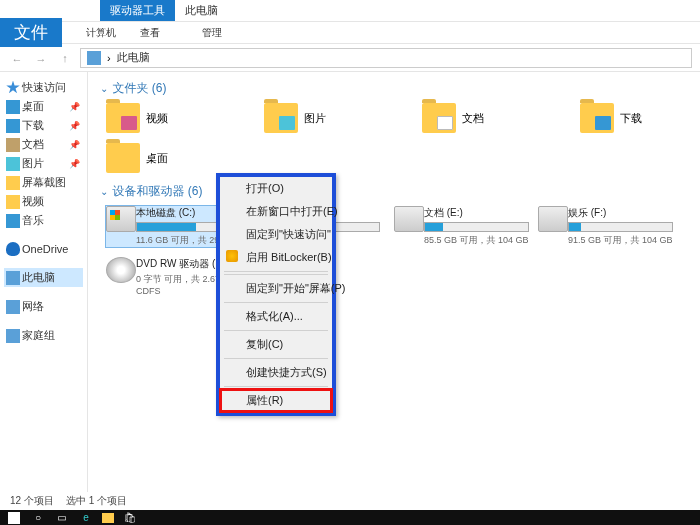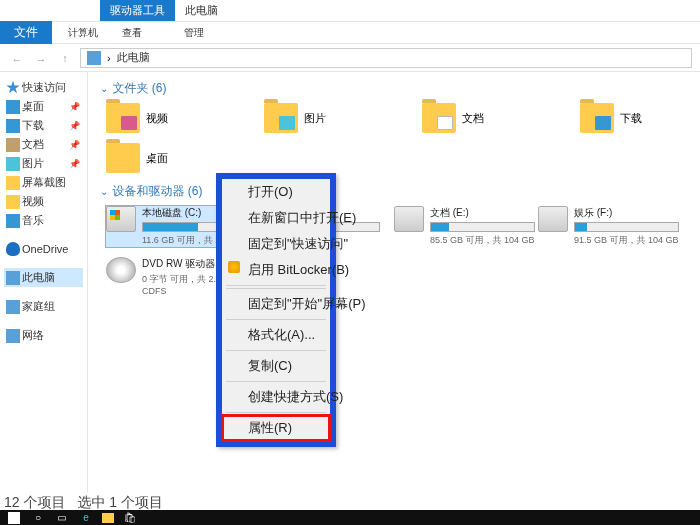--- a/index.html
+++ b/index.html
@@ -4,21 +4,21 @@
 <style>
 * { margin: 0; padding: 0; box-sizing: border-box; font-family: "Microsoft YaHei", "Segoe UI", sans-serif; }
 body { width: 700px; height: 525px; background: #fff; overflow: hidden; position: relative; font-size: 11px; }
 
 .titlebar { height: 22px; background: #fff; display: flex; align-items: center; border-bottom: 1px solid #e5e5e5; }
 .titlebar .tabs { display: flex; gap: 0; margin-left: 100px; }
 .titlebar .tab { padding: 3px 10px; background: #1979ca; color: #fff; font-size: 11px; font-family: Liberation Serif, serif; }
 .titlebar .tab.plain { background: #fff; color: #333; }
 
 .ribbon { height: 22px; background: #fff; display: flex; align-items: center; border-bottom: 1px solid #e5e5e5; }
-.ribbon .filebtn { background: #1979ca; color: #fff; padding: 3px 14px; font-size: 12px; margin-right: 4px; }
+.ribbon .filebtn { background: #1979ca; color: #fff; padding: 3px 14px; font-size: 17px; margin-right: 12px; }
 .ribbon .rtab { padding: 3px 12px; font-size: 10px; color: #333; }
 
 .addr { height: 28px; display: flex; align-items: center; gap: 6px; padding: 0 8px; border-bottom: 1px solid #e5e5e5; }
 .addr .navbtn { width: 18px; height: 18px; color: #999; display: flex; align-items: center; justify-content: center; }
 .addr .bar { flex: 1; height: 20px; border: 1px solid #ccc; display: flex; align-items: center; padding: 0 6px; gap: 6px; }
 .addr .bar .pcicon { width: 14px; height: 14px; background: #5aa0d8; }
 .addr .bar .crumb { font-size: 11px; color: #333; }
 
 .body { display: flex; height: 420px; }
 .sidebar { width: 88px; border-right: 1px solid #e5e5e5; padding: 6px 4px; overflow: hidden; }
@@ -47,39 +47,39 @@
 .folder .ficon { width: 34px; height: 30px; background: #ffcc4d; border-radius: 2px; position: relative; }
 .folder .ficon::before { content: ""; position: absolute; top: -4px; left: 0; width: 14px; height: 4px; background: #e6b84d; border-radius: 2px 2px 0 0; }
 .folder .ficon .inner { position: absolute; bottom: 3px; right: 3px; width: 16px; height: 14px; border-radius: 1px; }
 .folder.vid .inner { background: #d85a8a; }
 .folder.pic .inner { background: #4cc3d9; }
 .folder.doc .inner { background: #fff; border: 1px solid #bbb; }
 .folder.down .inner { background: #3597d4; }
 .folder .flabel { font-size: 11px; }
 
 .drives { display: flex; flex-wrap: wrap; gap: 10px 14px; margin-left: 6px; }
-.drive { width: 130px; display: flex; gap: 6px; }
+.drive { width: 130px; display: flex; }
 .drive .dicon { width: 30px; height: 26px; background: linear-gradient(#eee,#ccc); border: 1px solid #aaa; border-radius: 2px; flex-shrink: 0; position: relative; }
 .drive .dicon.win::after { content: ""; position: absolute; top: 3px; left: 3px; width: 10px; height: 10px; background: conic-gradient(#f25022 0 90deg,#7fba00 90deg 180deg,#ffb900 180deg 270deg,#00a4ef 270deg 360deg); }
 .drive .dicon.dvd { background: radial-gradient(circle,#fff 20%,#ccc 60%,#999); border-radius: 50%; }
 .drive .dinfo { flex: 1; font-size: 10px; }
 .drive .dname { font-size: 10px; color: #222; margin-bottom: 2px; white-space: nowrap; overflow: hidden; }
 .drive .dbar { width: 100%; height: 10px; border: 1px solid #aaa; background: #eee; margin-bottom: 2px; }
 .drive .dbar .fill { height: 100%; background: #26a0da; }
 .drive .dsub { font-size: 9px; color: #666; white-space: nowrap; }
 .drive.sel { background: #cde8ff; outline: 1px solid #7bb6e8; }
 
-.ctxmenu { position: absolute; left: 216px; top: 173px; width: 120px; background: #f0f0f0; border: 6px solid #1d4ed8; box-shadow: 2px 2px 4px rgba(0,0,0,0.25); font-size: 13px; z-index: 10; }
+.ctxmenu { position: absolute; left: 216px; top: 173px; width: 120px; background: #f0f0f0; border: 4px solid #1d4ed8; box-shadow: 2px 2px 4px rgba(0,0,0,0.25); font-size: 11px; z-index: 10; }
 .ctxmenu .mi { padding: 4px 10px 4px 26px; color: #222; position: relative; white-space: nowrap; }
 .ctxmenu .mi.sub::after { content: "▸"; position: absolute; right: 8px; font-size: 9px; }
 .ctxmenu .mi .mico { position: absolute; left: 6px; top: 4px; width: 12px; height: 12px; }
 .ctxmenu hr { border: none; border-top: 1px solid #d0d0d0; margin: 2px 4px; }
 .ctxmenu .mi.hl { outline: 3px solid #e11; outline-offset: -2px; }
 
-.status { position: absolute; left: 0; bottom: 15px; height: 18px; font-size: 14px; color: #444; padding: 2px 4px; display: flex; gap: 12px; background: #fff; }
+.status { position: absolute; left: 0; bottom: 15px; height: 18px; font-size: 10px; color: #444; padding: 2px 10px; display: flex; gap: 12px; background: #fff; }
 
 .taskbar { position: absolute; left: 0; bottom: 0; width: 100%; height: 15px; background: #101010; display: flex; align-items: center; gap: 8px; padding: 0 6px; }
 .taskbar .tbtn { width: 16px; height: 12px; display: flex; align-items: center; justify-content: center; color: #fff; font-size: 10px; }
 .taskbar .winlogo { width: 12px; height: 12px; background: conic-gradient(#fff 0 90deg,#fff 90deg 180deg,#fff 180deg 270deg,#fff 270deg 360deg); }
 </style>
 </head>
 <body>
 
 <div class="titlebar">
   <div class="tabs">
@@ -153,28 +153,28 @@
         </div>
     </div>
     <div class="group">
       <div class="item sel">
           <span class="ico ico-pc"></span>
           <span>此电脑</span>
         </div>
     </div>
     <div class="group">
       <div class="item">
+          <span class="ico ico-net"></span>
+          <span>网络</span>
+        </div>
+    </div>
+    <div class="group">
+      <div class="item">
           <span class="ico ico-grp"></span>
           <span>家庭组</span>
-        </div>
-    </div>
-    <div class="group">
-      <div class="item">
-          <span class="ico ico-net"></span>
-          <span>网络</span>
         </div>
     </div>
   </div>
 
   <div class="main">
     <div class="sechead">文件夹 (6)</div>
     <div class="folders">
       <div class="folder vid">
           <div class="ficon">
             <div class="inner"></div>

